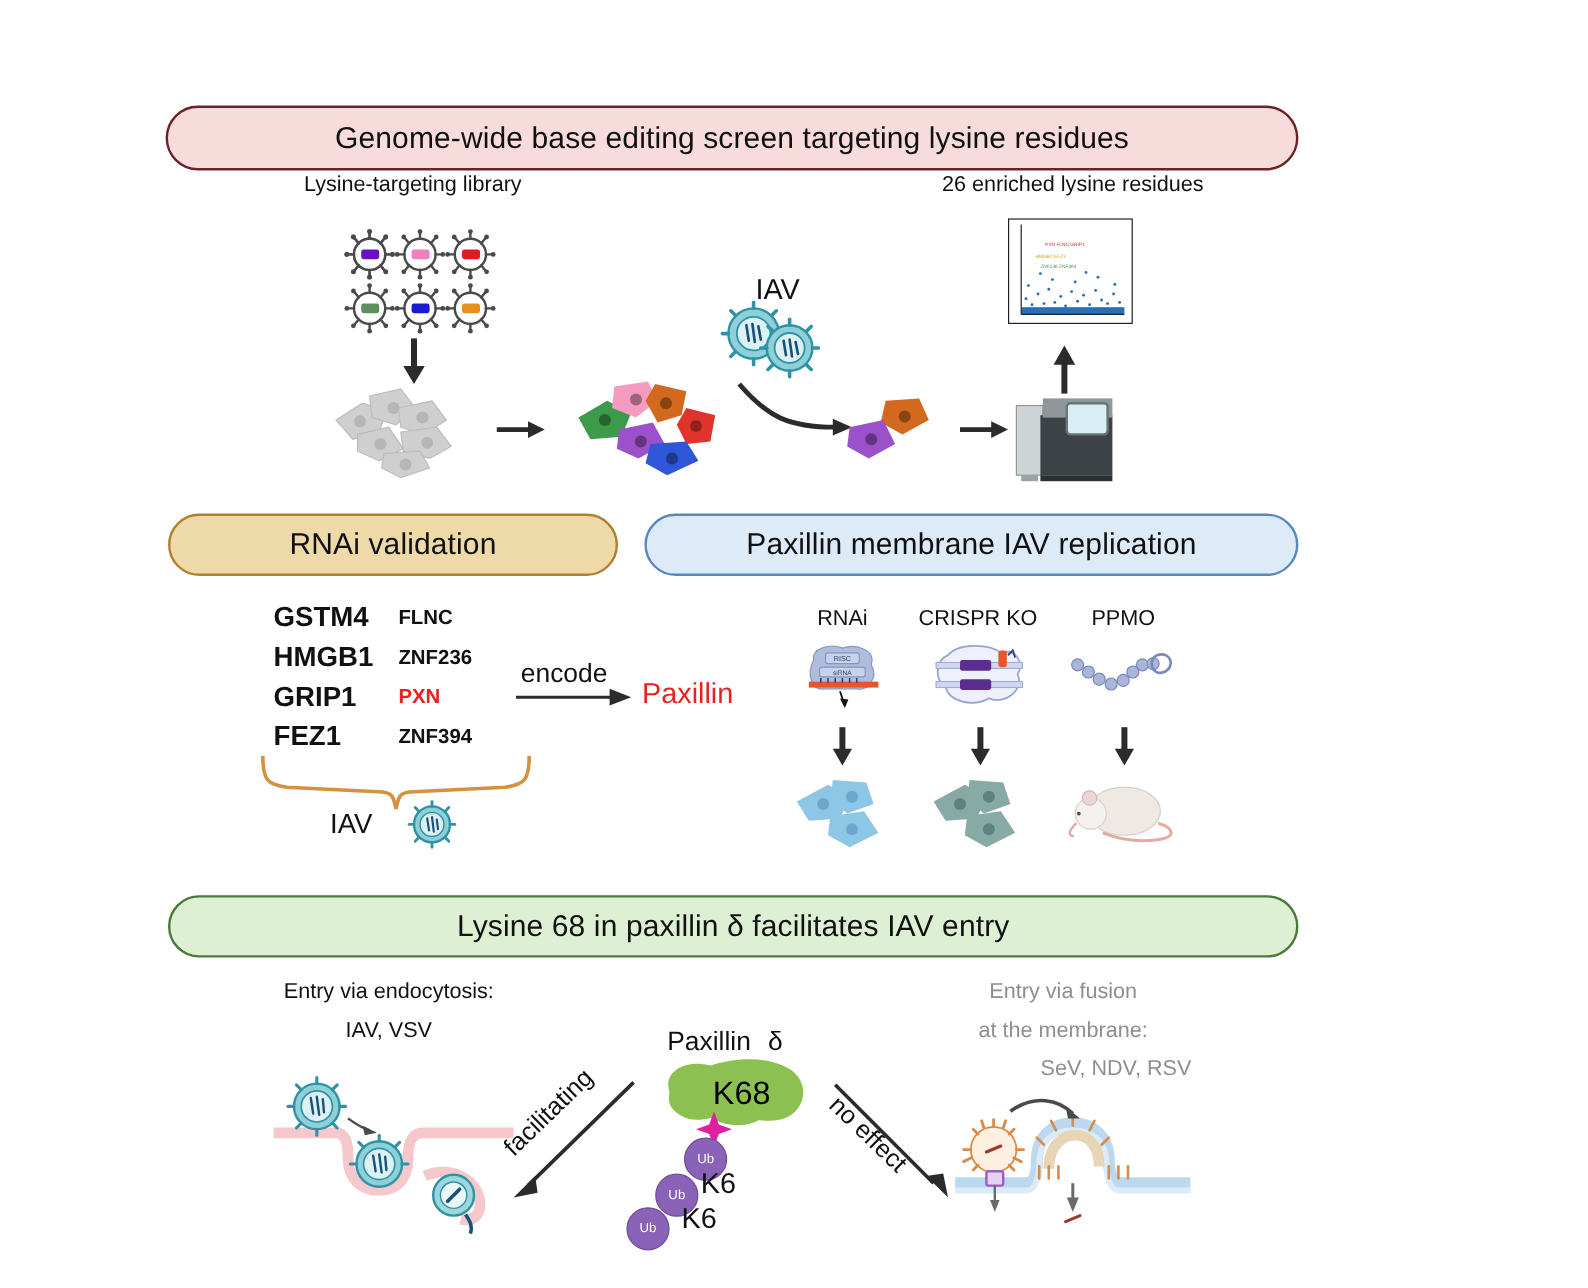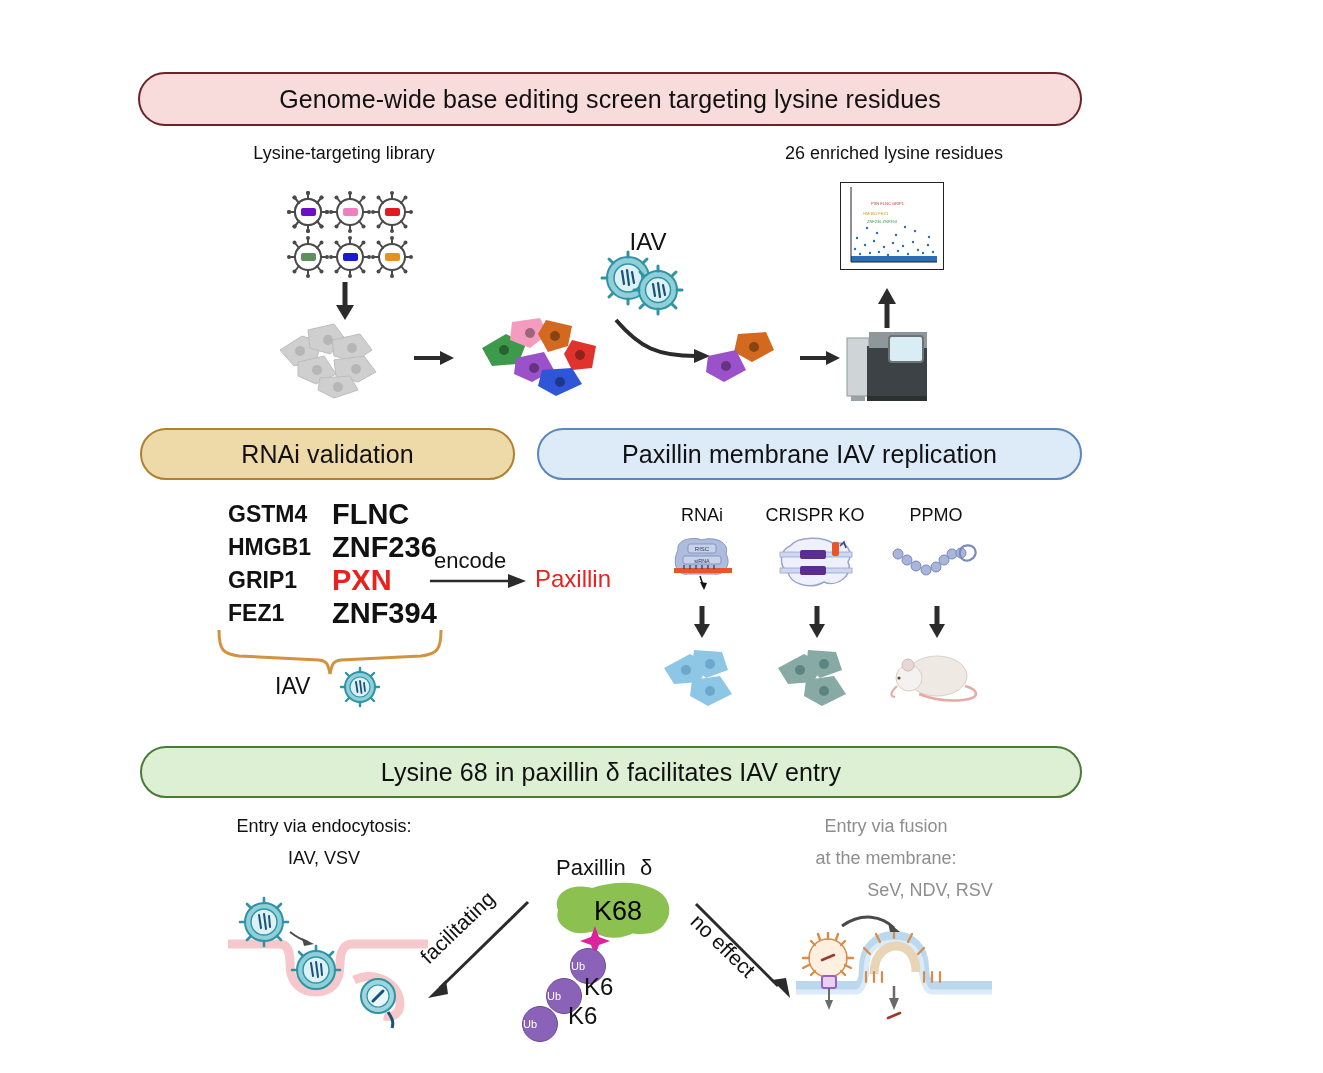--- a/index.html
+++ b/index.html
@@ -8,56 +8,56 @@
     font-family:"Liberation Sans", sans-serif;
     position:relative;overflow:hidden;color:#111;
   }
   .abs{position:absolute;}
   
   .banner{
     position:absolute;display:flex;align-items:center;justify-content:center;
     border-radius:999px;box-sizing:border-box;text-align:center;
   }
   .banner span{font-size:25px;font-weight:400;letter-spacing:.1px;color:#111;}
-  #banner-screen{left:138px;top:72px;width:944px;height:54px;
+  #banner-screen{left:138px;top:88px;width:944px;height:54px;
     background:#f8dcdc;border:2px solid #6b2228;}
   #banner-rnai{left:140px;top:428px;width:375px;height:52px;
     background:#eed9a9;border:2px solid #b08030;}
   #banner-paxillin{left:537px;top:428px;width:545px;height:52px;
     background:#ddeaf8;border:2px solid #5b87bd;}
   #banner-lysine{left:140px;top:746px;width:942px;height:52px;
     background:#ddf0d4;border:2px solid #4a7a38;}
 
   
   .lbl{position:absolute;font-size:18px;color:#111;white-space:nowrap;}
   .lbl.c{transform:translateX(-50%);}
   .lbl.gray{color:#8e8e8e;}
   .lbl.red{color:#e8221d;}
 
   
   #gene-table{position:absolute;left:228px;top:498px;}
   #gene-table .row{display:flex;height:33px;align-items:center;font-weight:bold;}
   #gene-table .c1{width:104px;font-size:23px;}
-  #gene-table .c2{width:130px;font-size:29px;}
+  #gene-table .c2{width:130px;font-size:17px;}
   #gene-table .red{color:#e8221d;}
 
   
   svg{overflow:visible;}
 
   
   #sequencer{position:absolute;left:845px;top:330px;width:84px;height:74px;}
 
   
   #scatter-plot{position:absolute;left:840px;top:182px;width:104px;height:88px;
     background:#fff;border:1px solid #222;box-sizing:border-box;}
 
   
   .ub{position:absolute;width:34px;height:34px;border-radius:50%;
     background:#8a63b8;border:1px solid #6d4a99;
-    display:flex;align-items:center;
+    display:flex;align-items:center;justify-content:center;
     color:#fff;font-size:11px;}
 
   
   .rot{position:absolute;font-size:21px;color:#111;white-space:nowrap;}
 </style>
 </head>
 <body>
 
 <div class="banner" id="banner-screen">
   <span>Genome-wide base editing screen targeting lysine residues</span>

